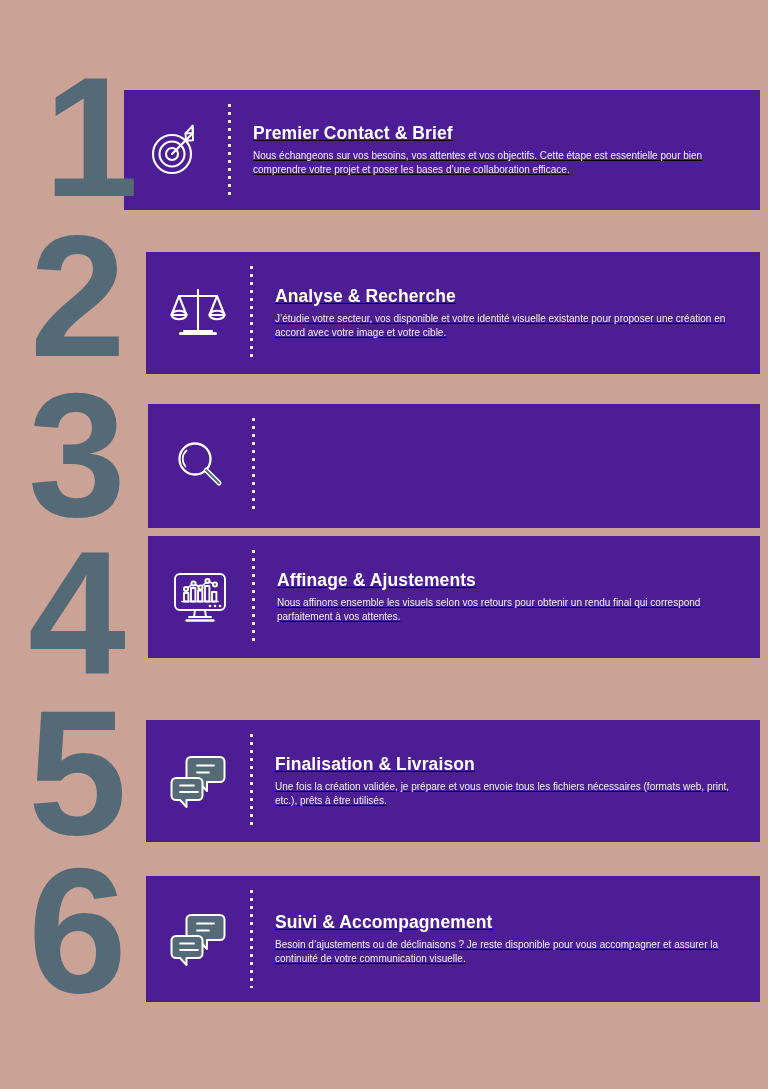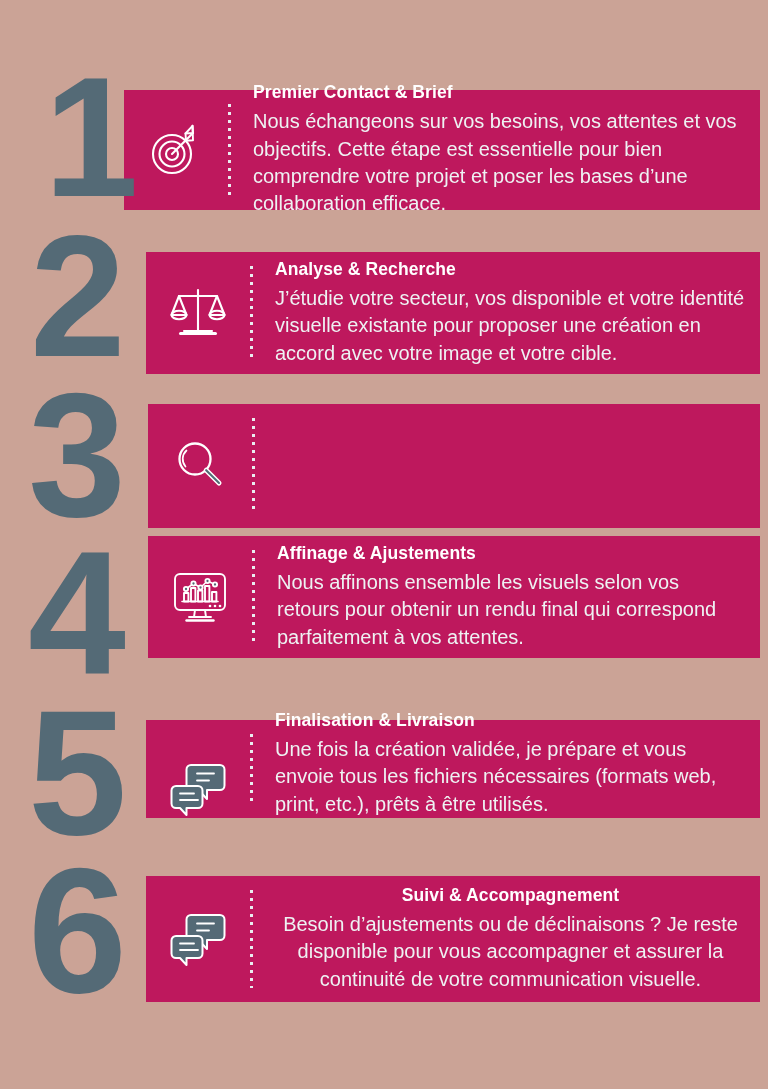--- a/index.html
+++ b/index.html
@@ -23,24 +23,25 @@
     font-weight:700;
     color:#546A76;
     line-height:0.84;
     letter-spacing:-0.02em;
     z-index:2;
     user-select:none;
   }
 
   .card {
     position:absolute;
-    background:#be185d;
+    background:#4c1d95;
     z-index:1;
     display:flex;
     align-items:center;
+    text-decoration:underline;
   }
 
   .icon-zone {
     flex:0 0 auto;
     width:104px;
     display:flex;
     align-items:center;
     justify-content:center;
     z-index:3;
   }
@@ -68,42 +69,42 @@
   .step-title {
     color:#ffffff;
     font-size:17.5px;
     font-weight:700;
     letter-spacing:0.1px;
     margin-bottom:5px;
     white-space:nowrap;
   }
   .step-desc {
     color:#eef2f3;
-    font-size:20px;
+    font-size:10px;
     font-weight:400;
     line-height:1.37;
   }
 
   
   .s1 .card { left:124px; top:90px;  width:636px; height:120px; }
   .s1 .numeral { left:44px; top:66px; font-size:170px; }
 
   .s2 .card { left:146px; top:252px; width:614px; height:122px; }
   .s2 .numeral { left:30px; top:224px; font-size:172px; }
 
   .s3 .card { left:148px; top:404px; width:612px; height:124px; }
   .s3 .numeral { left:28px; top:382px; font-size:176px; }
 
   .s4 .card { left:148px; top:536px; width:612px; height:122px; }
   .s4 .numeral { left:28px; top:540px; font-size:176px; }
 
-  .s5 .card { left:146px; top:720px; width:614px; height:98px;align-items:flex-end; }
+  .s5 .card { left:146px; top:720px; width:614px; height:122px; }
   .s5 .numeral { left:28px; top:698px; font-size:178px; }
 
-  .s6 .card { left:146px; top:876px; width:614px; height:126px;text-align:center; }
+  .s6 .card { left:146px; top:876px; width:614px; height:126px; }
   .s6 .numeral { left:28px; top:856px; font-size:178px; }
 </style>
 </head>
 <body>
 
 <div id="root">
 
   <div class="step s1">
     <div class="numeral">1</div>
     <div class="card">

